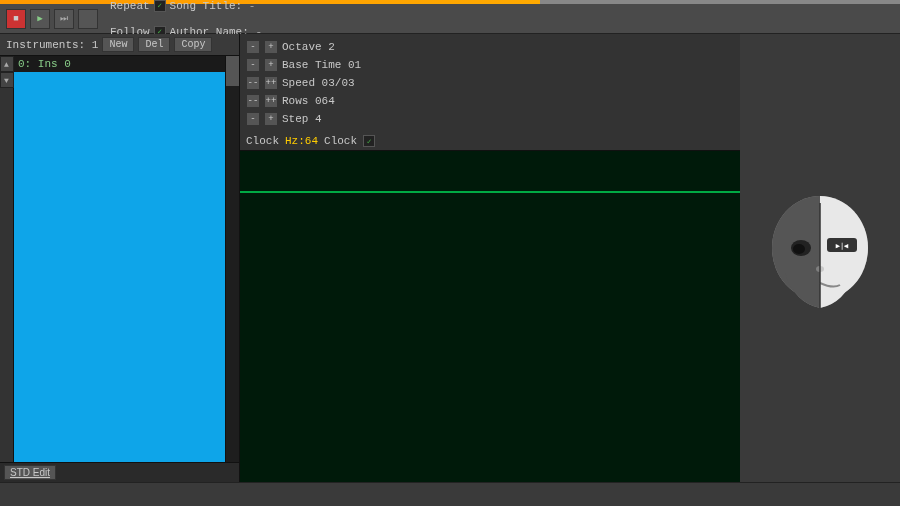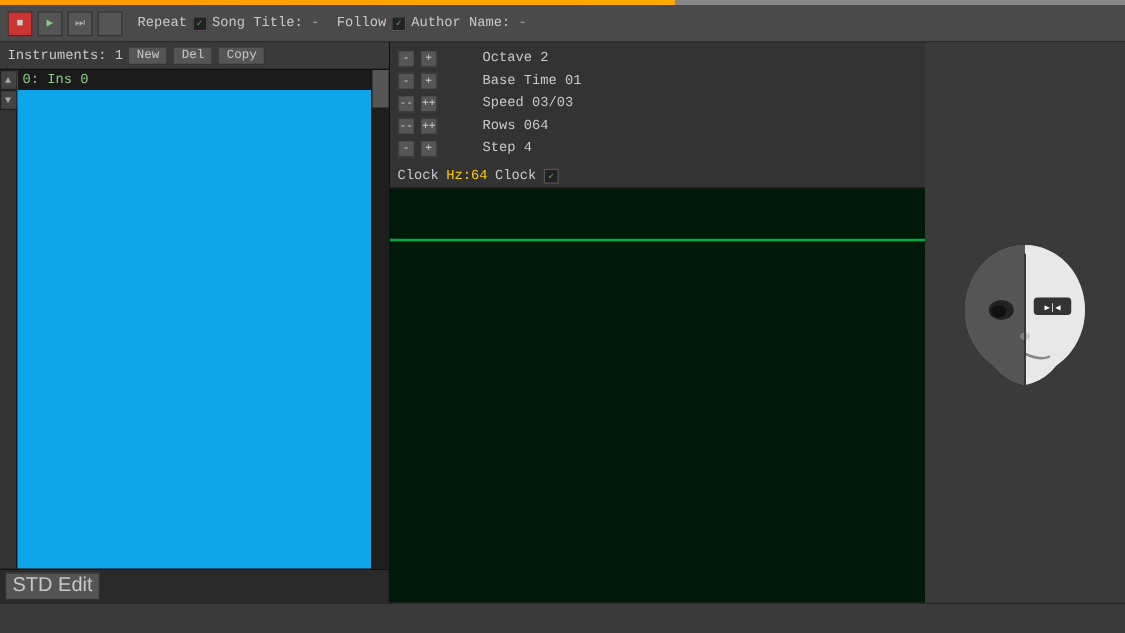--- a/index.html
+++ b/index.html
@@ -45,20 +45,21 @@
     }
     .toolbar-btn.stop { background: #cc3333; }
     .toolbar-btn.play { color: #88cc88; }
     .toolbar-btn.skip { color: #aaa; }
     .toolbar-btn.record { background: #555; }
 
     
     .song-info {
       margin-left: 8px;
       display: flex;
+      flex-direction: column;
       gap: 14px;
     }
     .song-info-row {
       display: flex;
       align-items: center;
       gap: 4px;
     }
     .checkbox-label {
       display: flex;
       align-items: center;
@@ -82,21 +83,21 @@
     }
 
     
     .content-area {
       display: flex;
       height: calc(506px - 34px - 4px - 20px);
     }
 
     
     .instruments-panel {
-      width: 312px;
+      width: 240px;
       background: #2a2a2a;
       border-right: 1px solid #111;
       display: flex;
       flex-direction: column;
     }
 
     .instruments-header {
       background: #3a3a3a;
       padding: 3px 6px;
       display: flex;
@@ -164,22 +165,23 @@
       align-items: center;
       gap: 2px;
       padding: 2px 4px;
       border-top: 1px solid #111;
     }
     .ins-edit-btn {
       padding: 1px 5px;
       background: #555;
       border: 1px solid #333;
       color: #c8c8c8;
-      font-size: 16px;
-      cursor: pointer;
+      font-size: 10px;
+      cursor: pointer;
+      text-decoration: underline;
     }
 
     
     .pattern-panel {
       flex: 1;
       background: #2a2a2a;
       display: flex;
       flex-direction: column;
     }
 
@@ -204,21 +206,20 @@
       border: 1px solid #333;
       color: #ccc;
       font-size: 9px;
       display: flex; align-items: center; justify-content: center;
       cursor: pointer;
     }
     .param-label {
       color: #c8c8c8;
       font-size: 11px;
       min-width: 80px;
-      margin-left: 32px;
     }
 
     .clock-row {
       display: flex;
       align-items: center;
       gap: 6px;
       padding: 3px 6px;
       background: #333;
       border-bottom: 1px solid #111;
     }

